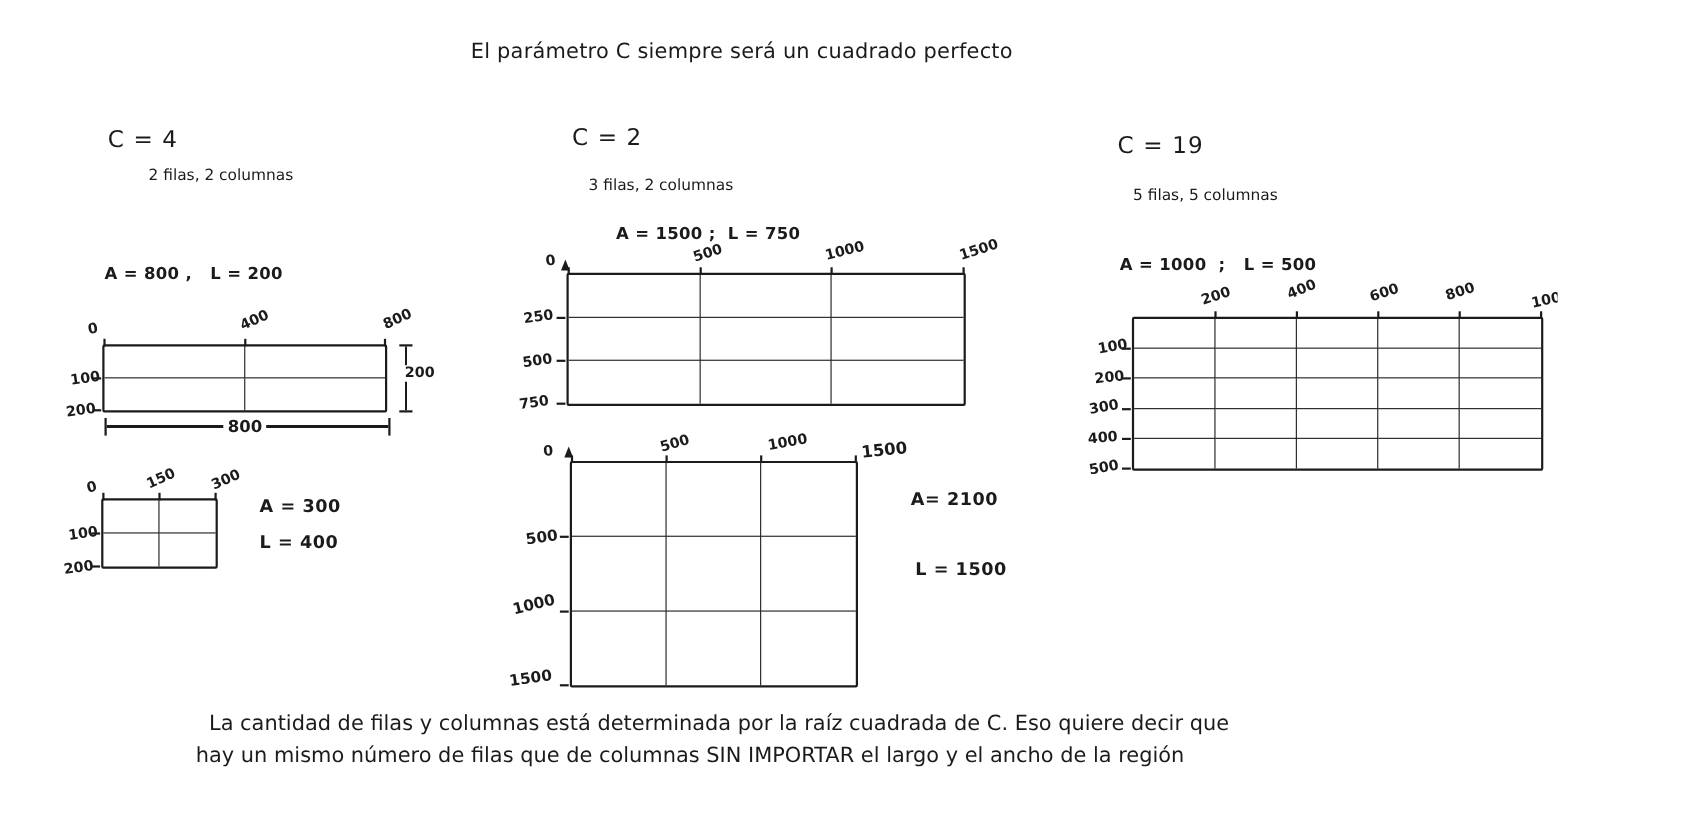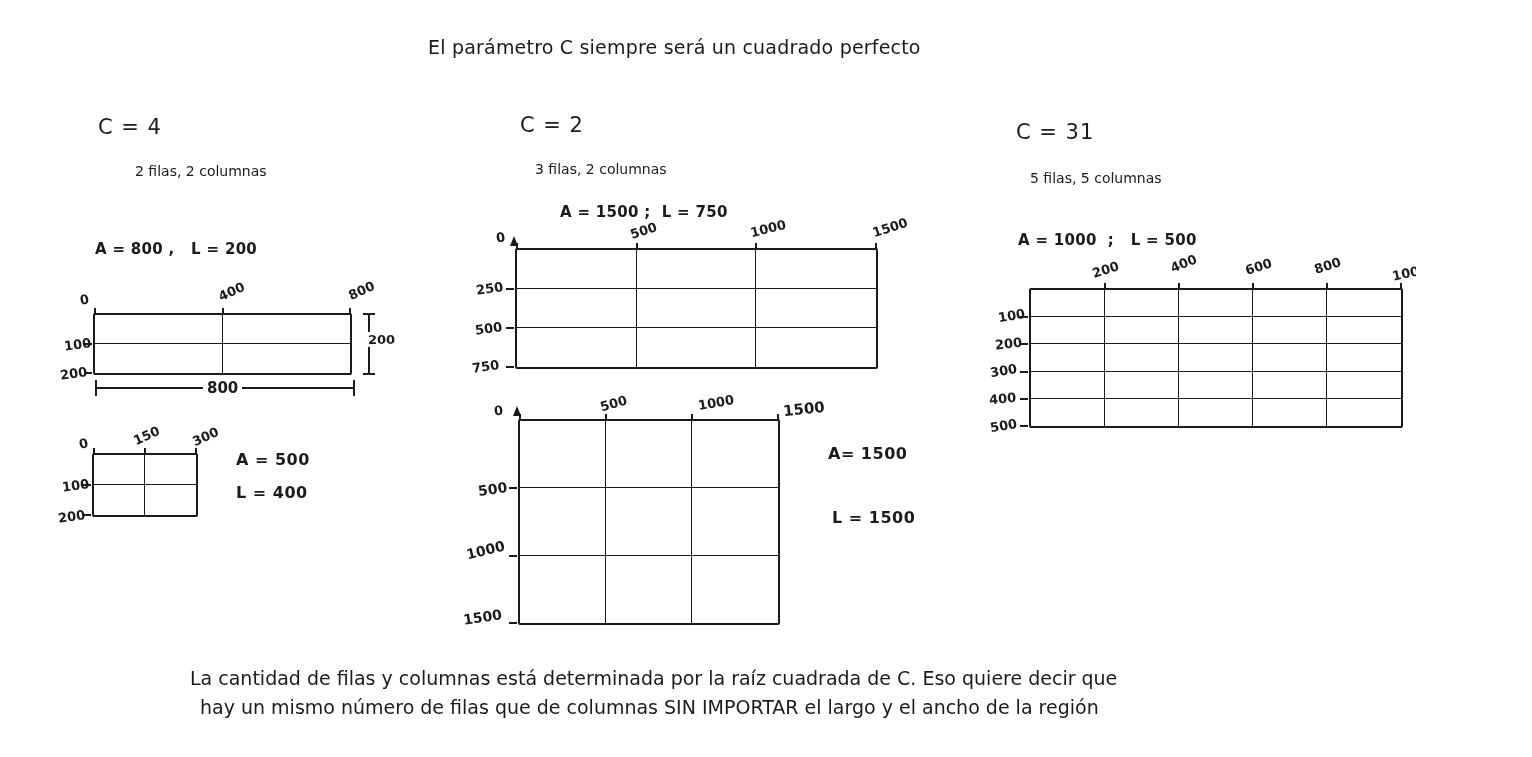--- a/index.html
+++ b/index.html
@@ -8,21 +8,21 @@
     position:relative; width:1416px; height:757px;
     background:var(--bg); color:var(--ink);
     font-family:"DejaVu Sans", sans-serif; overflow:hidden;
   }
   .txt{position:absolute; white-space:pre; line-height:1.2;}
   .title{font-size:19px; letter-spacing:.2px;}
   .heading{font-size:21px; letter-spacing:1px;}
   .subtitle{font-size:14px;}
   .params{font-size:15px; font-weight:700; letter-spacing:.3px;text-align:right;}
   .sidelabel{font-size:16px; font-weight:700; letter-spacing:.5px;}
-  .footer{font-size:19px;margin-top:20px;}
+  .footer{font-size:19px;}
   .grid{position:absolute; display:grid; border:2px solid var(--ink); border-radius:2px; box-sizing:border-box;}
   .tick{position:absolute; font-size:13px; font-weight:700; white-space:nowrap;}
   .xmark{position:absolute; top:-7px; width:2px; height:7px; background:var(--ink);}
   .ymark{position:absolute; left:-11px; width:8px; height:2px; background:var(--ink);}
   .dim-v{
     position:absolute; box-sizing:border-box;
     border-top:2.5px solid var(--ink); border-bottom:2.5px solid var(--ink);
     background:linear-gradient(to right, transparent calc(50% - 1.2px), var(--ink) calc(50% - 1.2px), var(--ink) calc(50% + 1.2px), transparent calc(50% + 1.2px));
   }
   .dim-h{
@@ -38,21 +38,21 @@
   }
 </style>
 </head>
 <body>
 
 <div class="canvas">
 
   <div class="txt title" style="left:428px; top:36px;">El parámetro C siempre será un cuadrado perfecto</div>
 
   <div class="txt heading" style="left:98px; top:115px;">C = 4</div>
-  <div class="txt subtitle" style="left:135px; top:163px;">2 filas, 2 columnas</div>
+  <div class="txt subtitle" style="left:135px; top:152px;">2 filas, 2 columnas</div>
   <div class="txt params" style="left:95px; top:240px;">A = 800 ,   L = 200</div>
 
   <div class="grid" style="left: 93px; top: 313px; width: 259px; height: 62px; grid-template-columns: repeat(2, 1fr); grid-template-rows: repeat(2, 1fr);">
       <div style="border-right: 1.8px solid var(--ink); border-bottom: 1.8px solid var(--ink);"></div>
       <div style="border-bottom: 1.8px solid var(--ink);"></div>
       <div style="border-right: 1.8px solid var(--ink);"></div>
       <div></div>
       <div class="xmark" style="left: calc(0% - 1px);"></div>
       <div class="xmark" style="left: calc(50% - 1px);"></div>
       <div class="xmark" style="left: calc(100% - 1px);"></div>
@@ -80,21 +80,21 @@
       <div class="xmark" style="left: calc(50% - 1px);"></div>
       <div class="xmark" style="left: calc(100% - 1px);"></div>
       <div class="ymark" style="top: calc(50% - 1px);"></div>
       <div class="ymark" style="top: calc(100% - 1px);"></div>
     </div>
   <span class="tick" style="left:79px; top:436px; transform:rotate(-14deg);">0</span>
   <span class="tick" style="left:133px; top:428px; transform:rotate(-24deg);">150</span>
   <span class="tick" style="left:192px; top:429px; transform:rotate(-24deg);">300</span>
   <span class="tick" style="left:62px; top:478px; transform:rotate(-8deg);">100</span>
   <span class="tick" style="left:58px; top:509px; transform:rotate(-8deg);">200</span>
-  <div class="txt sidelabel" style="left:236px; top:450px;">A = 500</div>
+  <div class="txt sidelabel" style="left:236px; top:450px;">A = 300</div>
   <div class="txt sidelabel" style="left:236px; top:483px;">L = 400</div>
 
   <div class="txt heading" style="left:520px; top:113px;">C = 2</div>
   <div class="txt subtitle" style="left:535px; top:161px;">3 filas, 2 columnas</div>
   <div class="txt params" style="left:560px; top:203px;">A = 1500 ;  L = 750</div>
 
   <div class="grid" style="left: 515px; top: 248px; width: 363px; height: 121px; grid-template-columns: repeat(3, 1fr); grid-template-rows: repeat(3, 1fr);">
       <div style="border-right: 1.8px solid var(--ink); border-bottom: 1.8px solid var(--ink);"></div>
       <div style="border-right: 1.8px solid var(--ink); border-bottom: 1.8px solid var(--ink);"></div>
       <div style="border-bottom: 1.8px solid var(--ink);"></div>
@@ -140,24 +140,24 @@
       <div class="ymark" style="top: calc(100% - 1px);"></div>
     </div>
   <div class="origin-arrow" style="left:513px; top:406px;"></div>
   <span class="tick" style="left:494px; top:403px; transform:rotate(-6deg);">0</span>
   <span class="tick" style="left:600px; top:396px; transform:rotate(-16deg);">500</span>
   <span class="tick" style="left:698px; top:395px; transform:rotate(-10deg);">1000</span>
   <span class="tick" style="left:783px; top:400px; transform:rotate(-6deg); font-size:15px;">1500</span>
   <span class="tick" style="left:478px; top:481px; transform:rotate(-8deg); font-size:14px;">500</span>
   <span class="tick" style="left:466px; top:542px; transform:rotate(-14deg); font-size:14px;">1000</span>
   <span class="tick" style="left:463px; top:609px; transform:rotate(-8deg); font-size:14px;">1500</span>
-  <div class="txt sidelabel" style="left:828px; top:444px;">A= 1500</div>
+  <div class="txt sidelabel" style="left:828px; top:444px;">A= 2100</div>
   <div class="txt sidelabel" style="left:832px; top:508px;">L = 1500</div>
 
-  <div class="txt heading" style="left:1016px; top:120px;">C = 31</div>
+  <div class="txt heading" style="left:1016px; top:120px;">C = 19</div>
   <div class="txt subtitle" style="left:1030px; top:170px;">5 filas, 5 columnas</div>
   <div class="txt params" style="left:1018px; top:231px;">A = 1000  ;   L = 500</div>
 
   <div class="grid" style="left: 1029px; top: 288px; width: 374px; height: 140px; grid-template-columns: repeat(5, 1fr); grid-template-rows: repeat(5, 1fr);">
       <div style="border-right: 1.8px solid var(--ink); border-bottom: 1.8px solid var(--ink);"></div>
       <div style="border-right: 1.8px solid var(--ink); border-bottom: 1.8px solid var(--ink);"></div>
       <div style="border-right: 1.8px solid var(--ink); border-bottom: 1.8px solid var(--ink);"></div>
       <div style="border-right: 1.8px solid var(--ink); border-bottom: 1.8px solid var(--ink);"></div>
       <div style="border-bottom: 1.8px solid var(--ink);"></div>
       <div style="border-right: 1.8px solid var(--ink); border-bottom: 1.8px solid var(--ink);"></div>
@@ -196,15 +196,15 @@
   <span class="tick" style="left:1245px; top:259px; transform:rotate(-18deg);">600</span>
   <span class="tick" style="left:1314px; top:258px; transform:rotate(-18deg);">800</span>
   <span class="tick" style="left:1392px; top:265px; transform:rotate(-12deg);">1000</span>
   <span class="tick" style="left:998px; top:308px; transform:rotate(-10deg);">100</span>
   <span class="tick" style="left:995px; top:336px; transform:rotate(-6deg);">200</span>
   <span class="tick" style="left:990px; top:363px; transform:rotate(-10deg);">300</span>
   <span class="tick" style="left:989px; top:391px; transform:rotate(-5deg);">400</span>
   <span class="tick" style="left:990px; top:418px; transform:rotate(-10deg);">500</span>
 
   <div class="txt footer" style="left:190px; top:647px;">La cantidad de filas y columnas está determinada por la raíz cuadrada de C. Eso quiere decir que</div>
-  <div class="txt footer" style="left:200px; top:676px;">hay un mismo número de filas que de columnas SIN IMPORTAR el largo y el ancho de la región</div>
+  <div class="txt footer" style="left:178px; top:676px;">hay un mismo número de filas que de columnas SIN IMPORTAR el largo y el ancho de la región</div>
 
 </div>
 
 </body></html>

